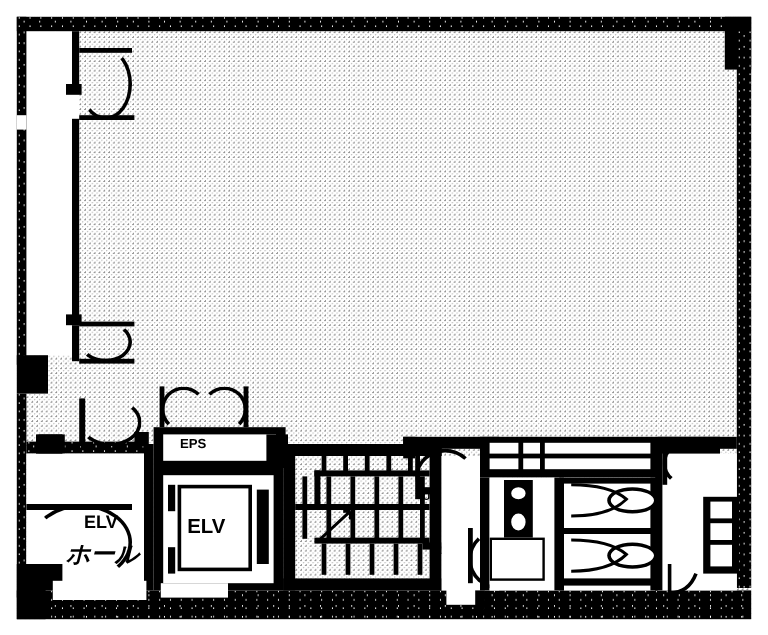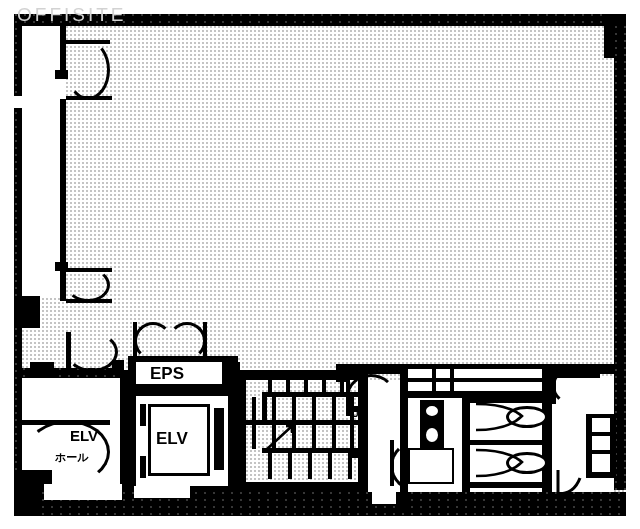--- a/index.html
+++ b/index.html
@@ -54,24 +54,24 @@
     font-weight:700;
     white-space:nowrap;
     line-height:1;
     user-select:none;
   }
   #floor-label{
     font-size:40px;
     letter-spacing:1px;
     font-weight:700;
   }
-  .lbl-eps{font-size:17px;letter-spacing:0px;}
+  .lbl-eps{font-size:11px;letter-spacing:0px;}
   .lbl-elv{font-size:17px;}
   .lbl-hall1{font-size:15px;}
-  .lbl-hall2{font-size:11px;}
+  .lbl-hall2{font-size:20px;font-style:italic;}
   .lbl-tiny{font-size:9px;font-weight:700;}
 
   
   #watermark{
     position:absolute;
     left:17px;top:4px;
     font-size:19px;
     font-weight:400;
     letter-spacing:3px;
     color:#d2d2d2;
@@ -86,21 +86,20 @@
 
   
   .oval{position:absolute;border:2px solid #000;border-radius:50%;background:#fff;box-sizing:border-box;}
   .rectf{position:absolute;border:2px solid #000;background:#fff;box-sizing:border-box;}
 </style>
 </head>
 <body>
 
 <div id="plan">
 
-  <div id="watermark">OFFISITE</div>
 
   <div class="abs dither" style="left:14px;top:14px;width:612px;height:502px;"></div>
 
   <div class="white" style="left:20px;top:24px;width:46px;height:272px;"></div>
 
   <div class="wall speck" style="left:14px;top:14px;width:612px;height:12px;"></div>
 
   <div class="wall" style="left:604px;top:14px;width:22px;height:44px;"></div>
 
   <div class="wall speck" style="left:614px;top:26px;width:12px;height:464px;"></div>

